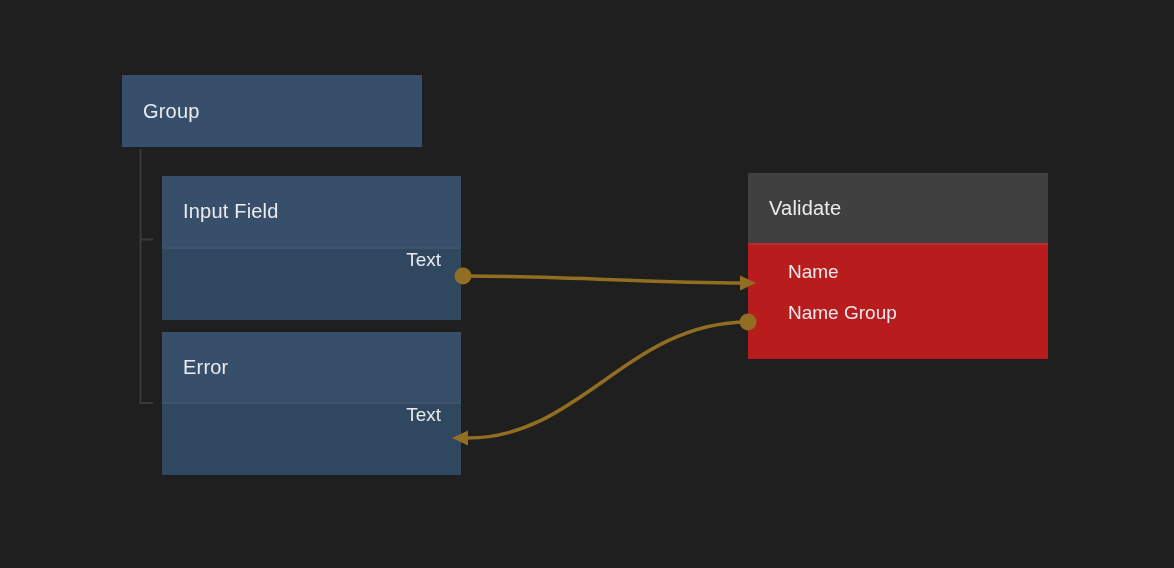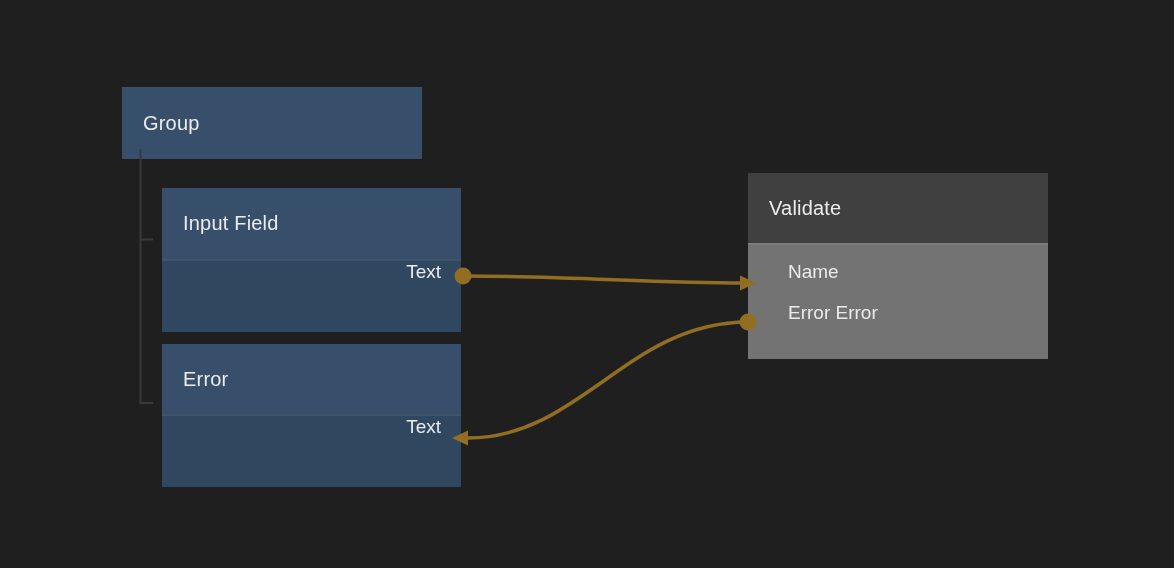--- a/index.html
+++ b/index.html
@@ -14,24 +14,24 @@
   }
   .node { position: absolute; }
   .node-header {
     display: flex;
     align-items: center;
     padding: 0 21px;
     box-sizing: border-box;
   }
   .node-title { font-size: 20px; letter-spacing: 0.2px; color: #eaecee; }
   .node-body { box-sizing: border-box; }
-  .blue .node-header { background: #374f6a; margin-top: 12px; }
+  .blue .node-header { background: #374f6a; }
   .blue .node-body  { background: #2f475f; border-top: 2px solid rgba(255,255,255,0.07); }
   .green .node-header { background: #404040; }
-  .green .node-body  { background: #737373; border-top: 2px solid rgba(255,255,255,0.07); }
+  .green .node-body  { background: #b91c1c; border-top: 2px solid rgba(255,255,255,0.07); }
   .port-row {
     display: flex;
     font-size: 19px;
     color: #e8eaec;
     box-sizing: border-box;
     margin-left: 20px;
   }
   .port-row.align-right { justify-content: flex-end; padding-right: 20px; }
   .port-row.align-left  { justify-content: flex-start; padding-left: 20px; }
   .fill { height: 100%; }
@@ -79,21 +79,21 @@
 
   <div class="node green" style="left:748px; top:173px; width:300px; height:186px;">
     <div class="node-header" style="height:70px;">
       <span class="node-title">Validate</span>
     </div>
     <div class="node-body vbody-pad" style="height:116px;">
       <div class="port-row align-left row-41">
         <span>Name</span>
       </div>
       <div class="port-row align-left row-41">
-        <span>Error Error</span>
+        <span>Name Group</span>
       </div>
     </div>
   </div>
 
   <svg class="wires-layer" viewBox="0 0 1174 568" xmlns="http://www.w3.org/2000/svg">
 
     <path d="M140.5,149 L140.5,403 L153,403 M140.5,239.5 L153,239.5" fill="none" stroke-width="2" stroke="#3a3a3c"></path>
 
     <path d="M463,276 C565,276 655,283 743,283" fill="none" stroke-width="3.5" stroke="#926e22"></path>
     <polygon points="756,283 740,275.6 740,290.4" fill="#926e22"></polygon>

